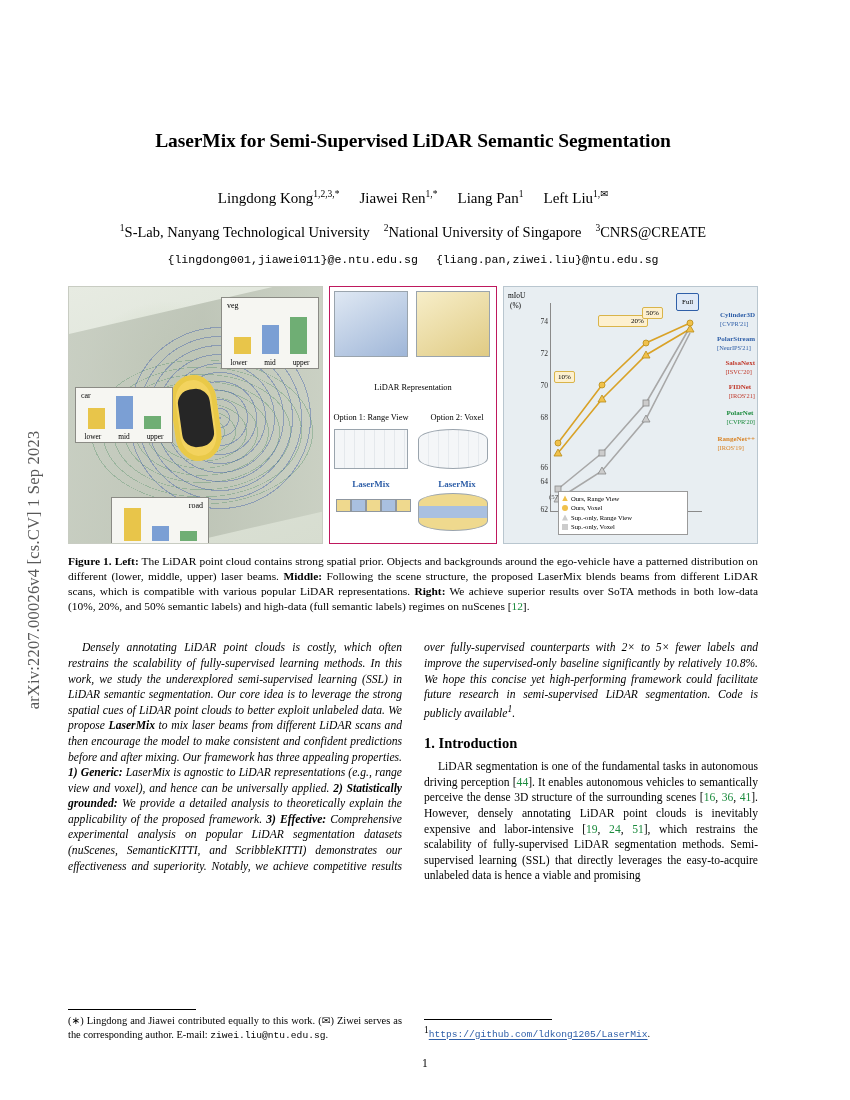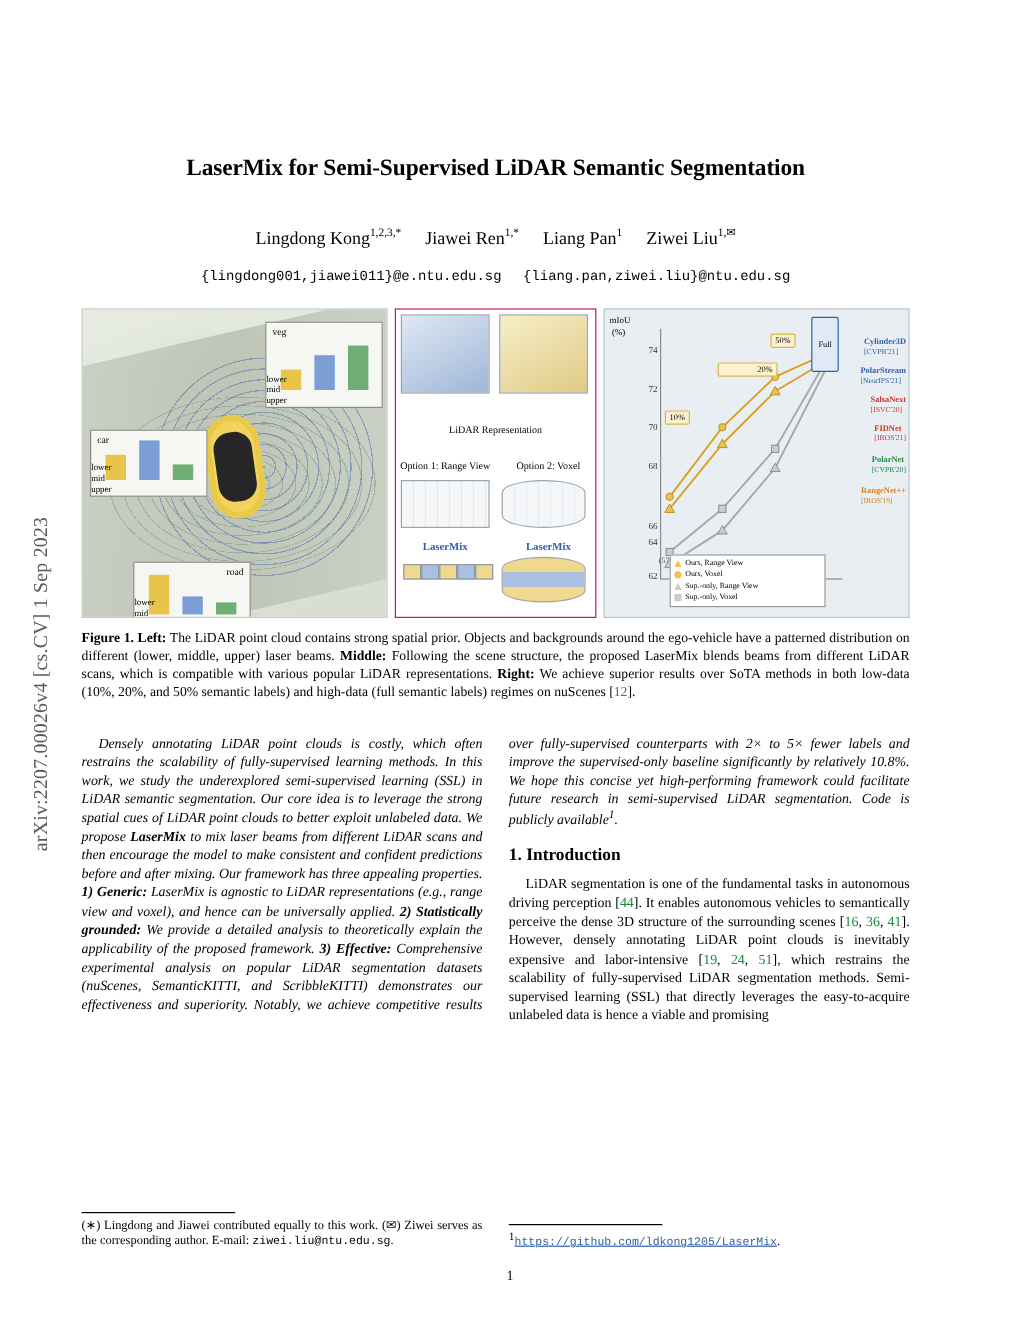--- a/index.html
+++ b/index.html
@@ -133,21 +133,21 @@
     position:absolute; background:#f6f6f2; border:1px solid #8b8b85;
     box-sizing:border-box;
   }
   .callout .cap {
     position:absolute; font-size:8px; font-family:"Liberation Serif", serif;
   }
   .bars { position:absolute; left:0; bottom:14px; width:100%; height:42px;}
   .bar { position:absolute; bottom:0; width:17px; }
   .axis-lbl {
     position:absolute; bottom:1px; width:100%; display:flex;
-    justify-content:space-around; font-size:7.4px;flex-direction:column;
+    justify-content:space-around; font-size:7.4px;
   }
 
   
   .mid-img { position:absolute; border:1px solid #9aa4ad; box-sizing:border-box; }
   .mid-label {
     position:absolute; text-align:center; font-size:8.4px; width:100%;
   }
   .mid-box {
     position:absolute; border:1px solid #9aa4ad; box-sizing:border-box; background:#fff;
   }
@@ -250,23 +250,26 @@
 
 <div class="page">
 
   <div class="arxiv-stamp">arXiv:2207.00026v4  [cs.CV]  1 Sep 2023</div>
 
   <div class="content">
 
     <h1 class="title">LaserMix for Semi-Supervised LiDAR Semantic Segmentation</h1>
 
     <div class="authors">
-      <span><span>Lingdong Kong</span><sup>1,2,3,*</sup></span><span class="sep"></span><span><span>Jiawei Ren</span><sup>1,*</sup></span><span class="sep"></span><span><span>Liang Pan</span><sup>1</sup></span><span class="sep"></span><span><span>Ziwei Liu</span><sup>1,✉</sup></span>
-    </div>
-
+      <span><span>Lingdong Kong</span><sup>1,2,3,*</sup></span><span class="sep"></span><span><span>Jiawei Ren</span><sup>1,*</sup></span><span class="sep"></span><span><span>Liang Pan</span><sup>1</sup></span><span class="sep"></span><span><span>Left Liu</span><sup>1,✉</sup></span>
+    </div>
+
+    <div class="affils">
+      <span><sup>1</sup><span>S-Lab, Nanyang Technological University</span></span><span class="sep"></span><span><sup>2</sup><span>National University of Singapore</span></span><span class="sep"></span><span><sup>3</sup><span>CNRS@CREATE</span></span>
+    </div>
 
     <div class="emails">
       <span>{lingdong001,jiawei011}@e.ntu.edu.sg</span><span class="sep"></span><span>{liang.pan,ziwei.liu}@ntu.edu.sg</span>
     </div>
 
     <div class="figure">
 
       <div class="fig-panel panel-left">
         <div class="road-bg"></div>
         <div class="road-strip"></div>
@@ -382,26 +385,26 @@
             <polygon points="96,112 100,119 92,119"></polygon>
           </g>
           <g fill="#cccccc" stroke="#888" stroke-width="0.8">
             <rect x="5" y="183" width="6" height="6"></rect>
             <rect x="49" y="147" width="6" height="6"></rect>
             <rect x="93" y="97" width="6" height="6"></rect>
           </g>
         </svg>
 
         <div class="pct-badge" style="left:50px; top:84px;">10%</div>
-        <div class="pct-badge" style="left:94px; top:44px;padding-left:32px;">20%</div>
+        <div class="pct-badge" style="left:94px; top:28px;padding-left:32px;">20%</div>
         <div class="pct-badge" style="left:138px; top:20px;">50%</div>
 
         <div style="position:absolute; left:45px; top:206px; font-size:6.8px; color:#555;">(57.5)</div>
 
-        <div style="position:absolute; left:172px; top:6px; background:#dfe9f7; border:1px solid #2f5fa8; font-size:7px; padding:18px 5px; border-radius:2px;">Full</div>
+        <div style="position:absolute; left:172px; top:6px; background:#dfe9f7; border:1px solid #2f5fa8; font-size:7px; padding:4px 5px; border-radius:2px;">Full</div>
 
         <div class="method-tag" style="top:24px; color:#2f5fa8;">
           <b>Cylinder3D</b><br><span>[CVPR'21]</span>
         </div>
         <div class="method-tag" style="top:48px; color:#2f5fa8;">
           <b>PolarStream</b><br><span>[NeurIPS'21]</span>
         </div>
         <div class="method-tag" style="top:72px; color:#c0392b;">
           <b>SalsaNext</b><br><span>[ISVC'20]</span>
         </div>

